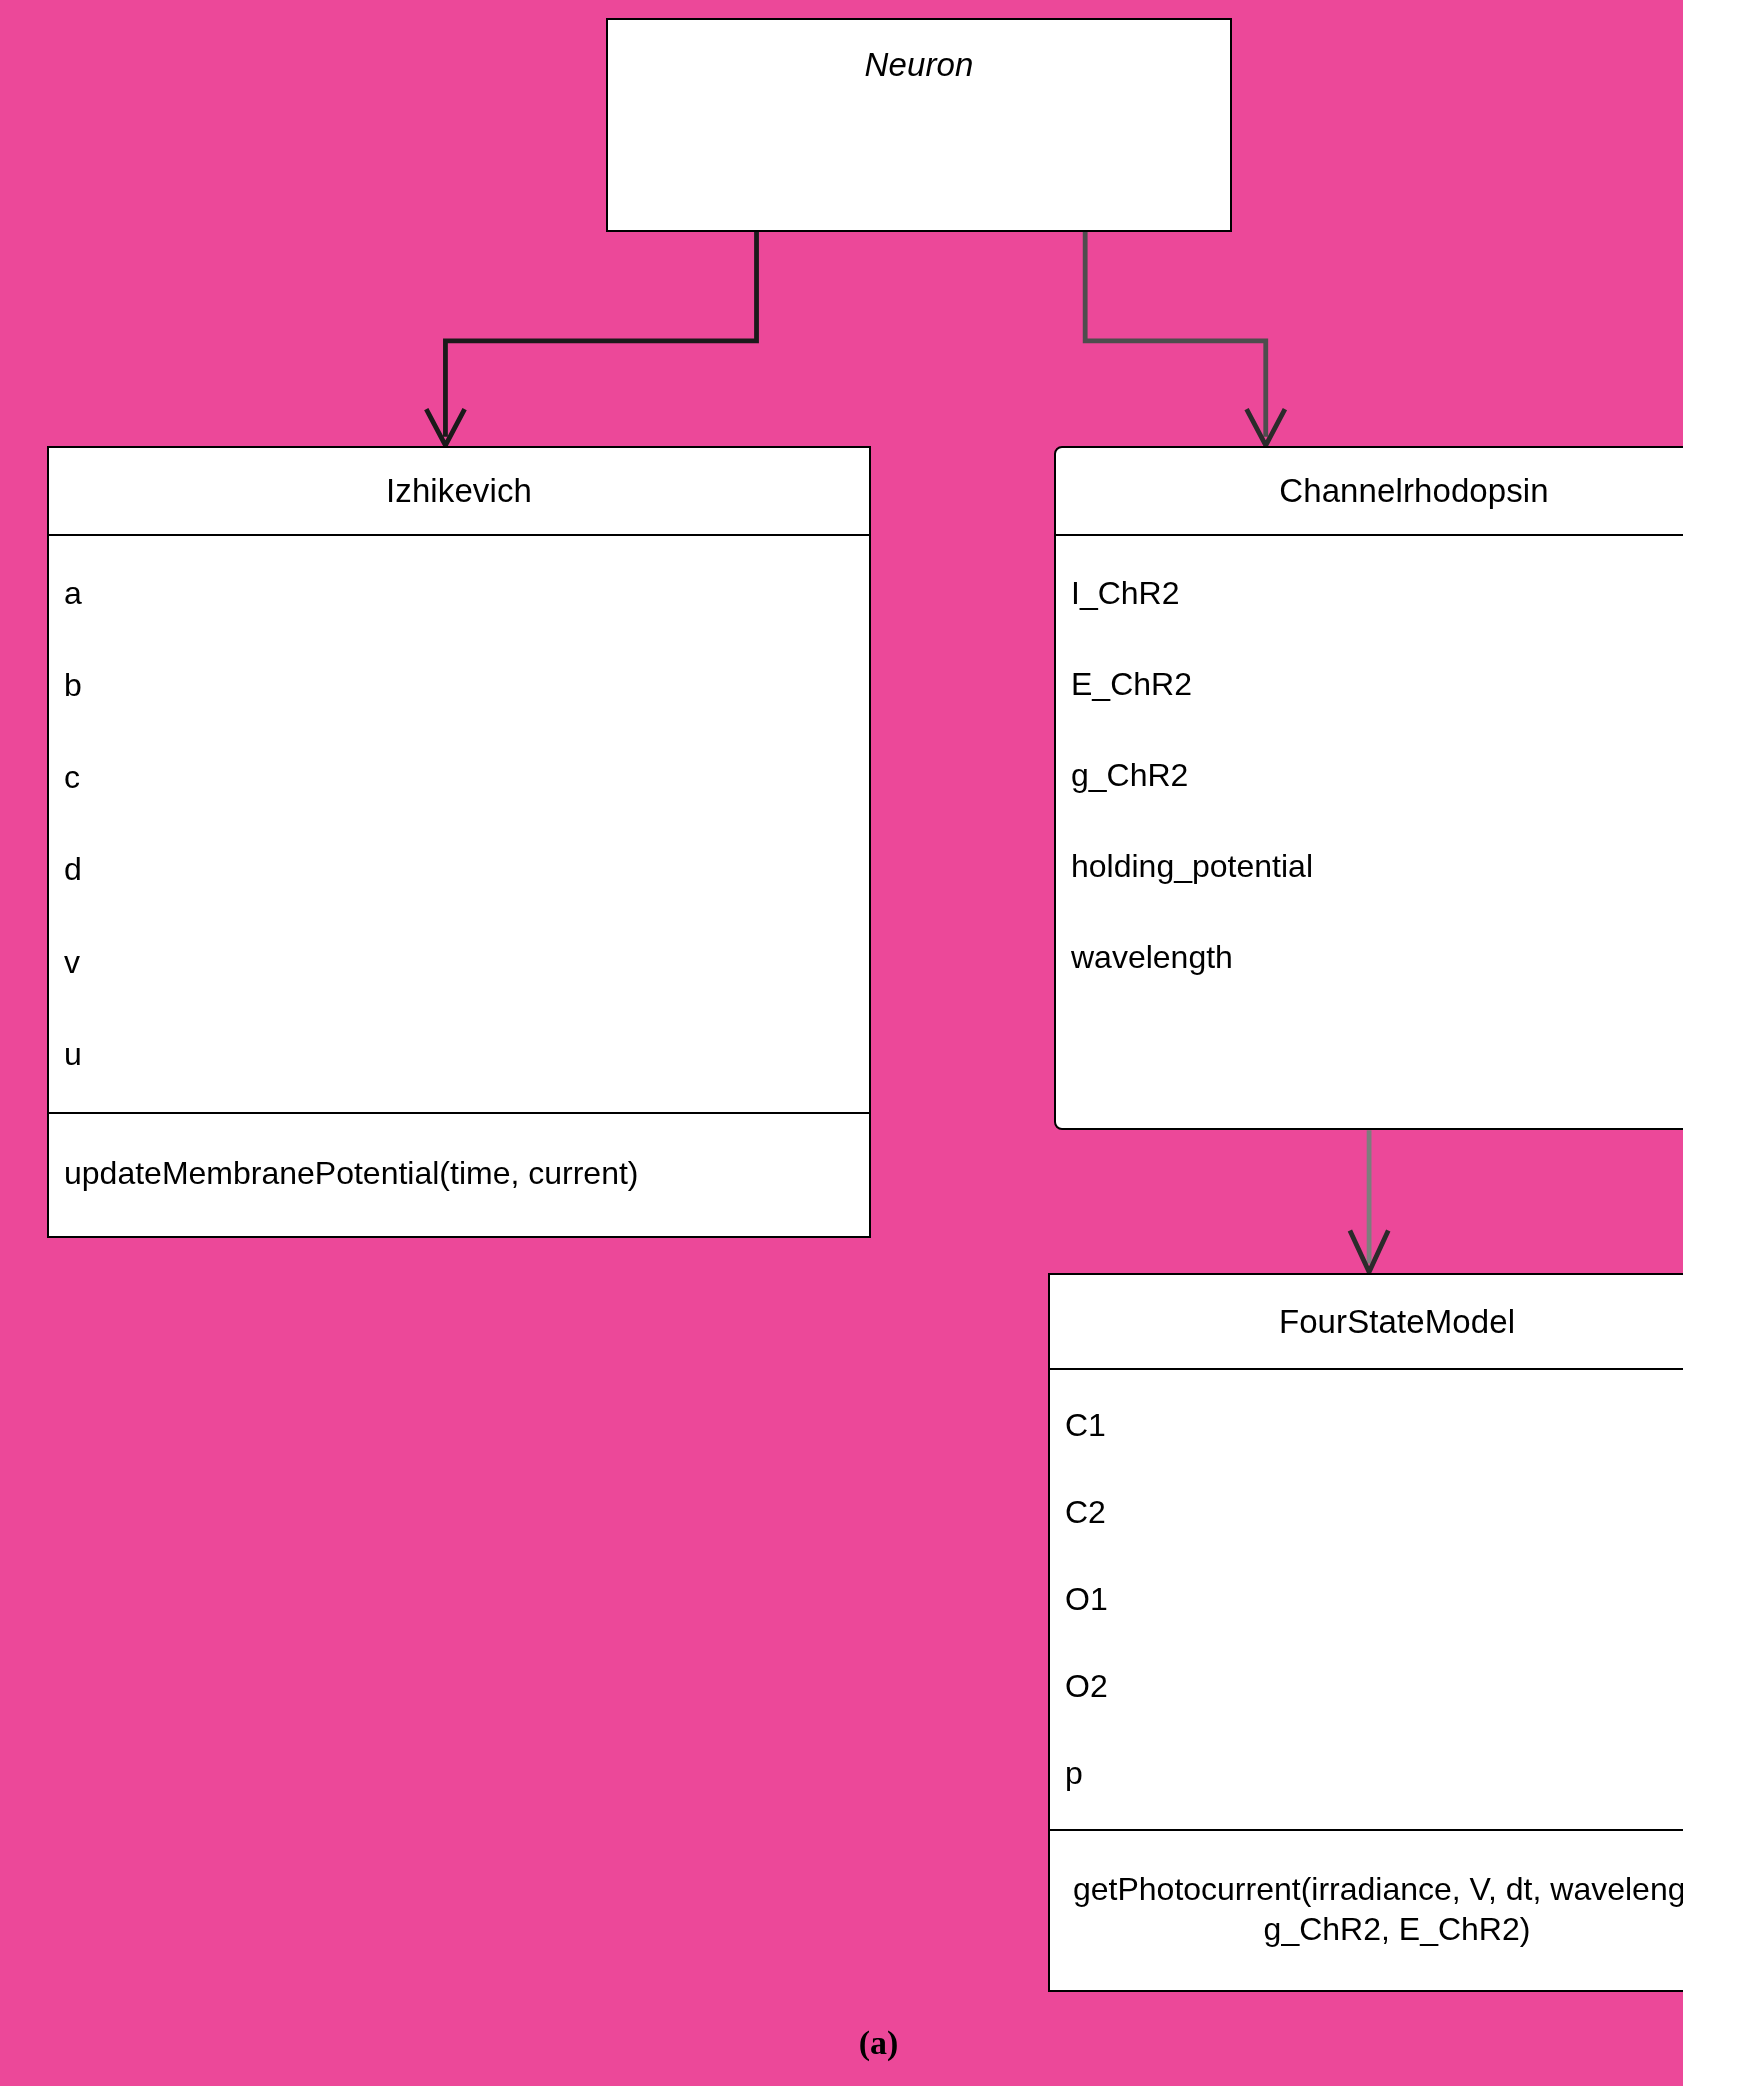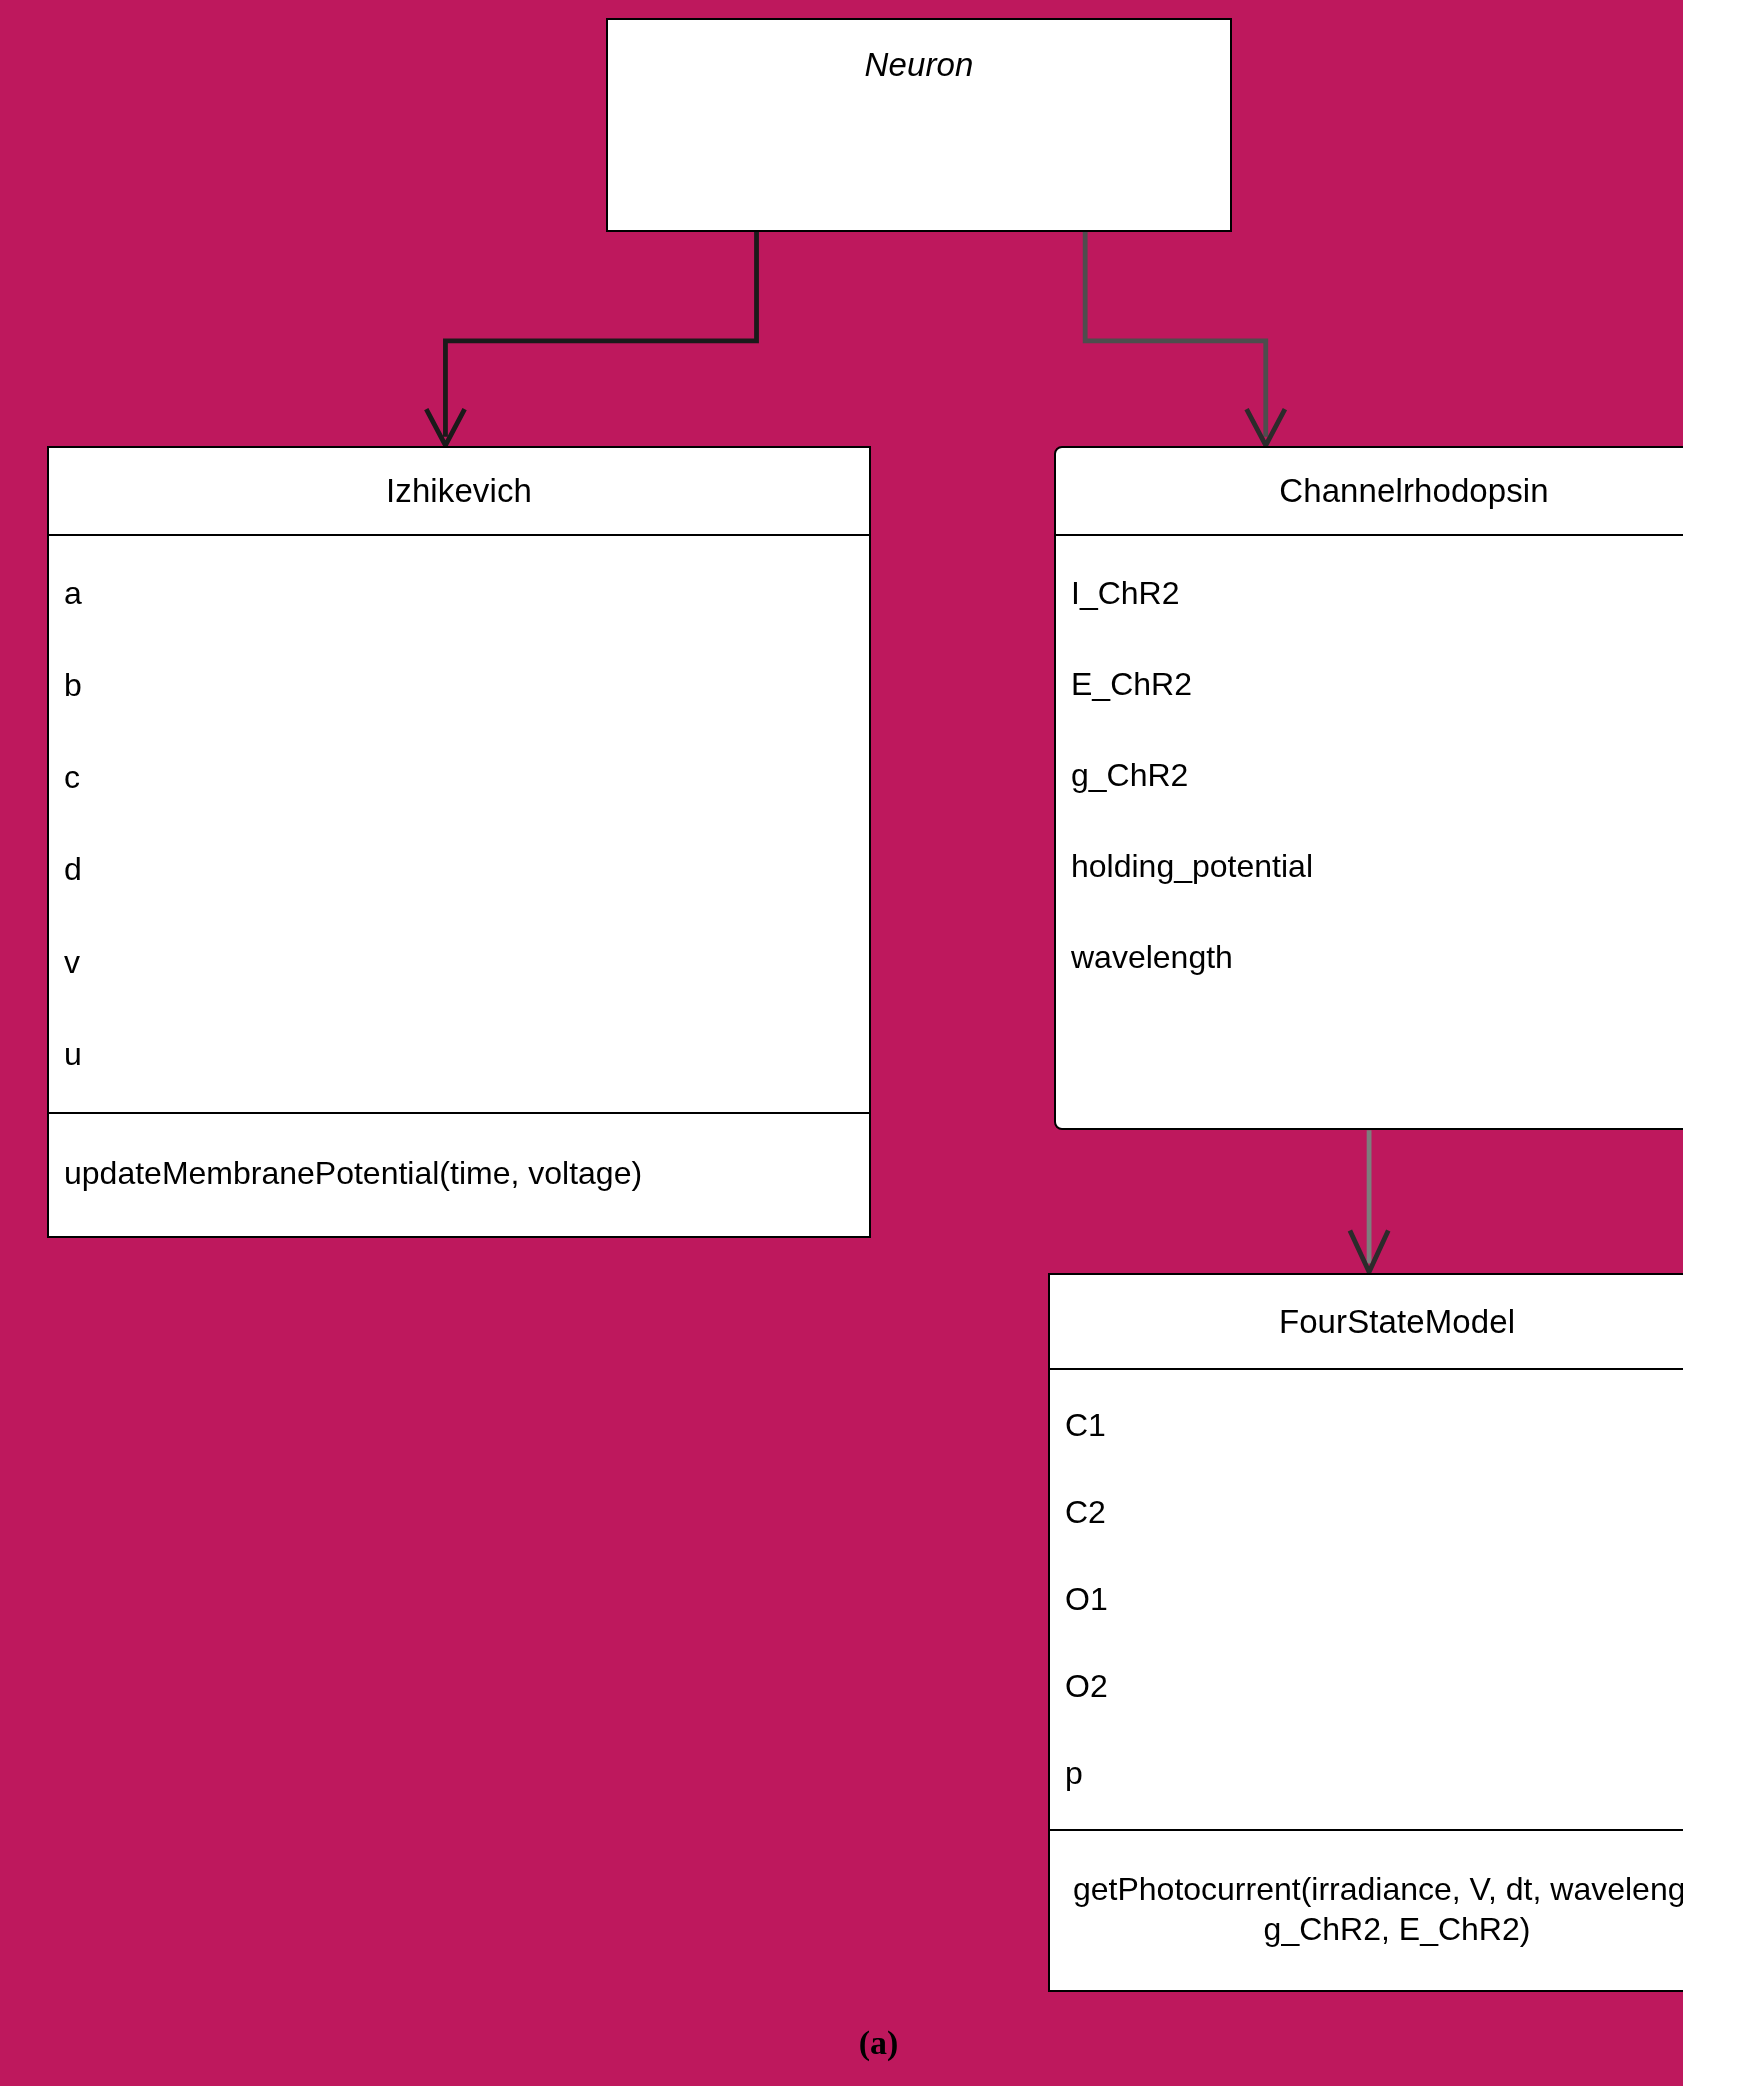--- a/index.html
+++ b/index.html
@@ -8,21 +8,21 @@
     background: #ffffff;
   }
   body {
     font-family: "Liberation Sans", sans-serif;
     color: #000000;
   }
   #canvas {
     position: relative;
     width: 1683px;
     height: 2087px;
-    background: #be185d;
+    background: #ec4899;
     overflow: hidden;
   }
 
   
   .uml-class {
     position: absolute;
     box-sizing: border-box;
     background: #ffffff;
     border: 2.7px solid #000000;
     display: flex;
@@ -154,21 +154,21 @@
     </div>
     <div class="uml-section sec-attrs uml-attrs">
       <div class="uml-attr">a</div>
       <div class="uml-attr">b</div>
       <div class="uml-attr">c</div>
       <div class="uml-attr">d</div>
       <div class="uml-attr">v</div>
       <div class="uml-attr">u</div>
     </div>
     <div class="uml-section sec-method uml-methods">
-      <div class="uml-method">updateMembranePotential(time, voltage)</div>
+      <div class="uml-method">updateMembranePotential(time, current)</div>
     </div>
   </div>
 
   <div class="uml-class" id="box-channelrhodopsin">
     <div class="uml-section sec-title">
       <div class="uml-title">Channelrhodopsin</div>
     </div>
     <div class="uml-section sec-attrs uml-attrs">
       <div class="uml-attr">I_ChR2</div>
       <div class="uml-attr">E_ChR2</div>

